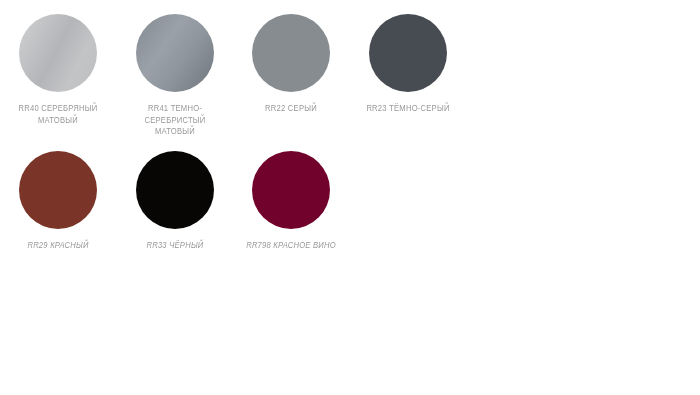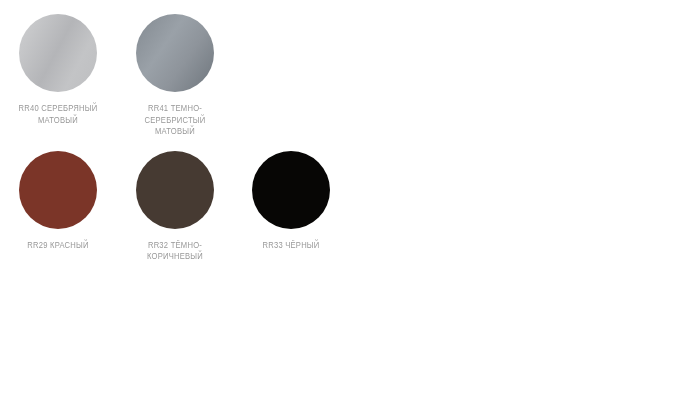--- a/index.html
+++ b/index.html
@@ -24,21 +24,21 @@
   }
 
   .swatch-row {
     display: flex;
     flex-direction: row;
     width: 700px;
     box-sizing: border-box;
   }
 
   .row-1 { padding-top: 14px; }
-  .row-2 { padding-top: 13px; }
+  .row-2 { padding-top: 13px; font-style: italic; }
   .row-3 { padding-top: 13px; }
 
   .swatch {
     width: 116.6px;
     box-sizing: border-box;
     display: flex;
     flex-direction: column;
     align-items: center;
     flex: 0 0 auto;
   }
@@ -75,32 +75,39 @@
       <div class="swatch-disc" style="background: linear-gradient(118deg, rgb(207, 208, 210) 0%, rgb(198, 199, 201) 18%, rgb(180, 181, 184) 48%, rgb(195, 196, 198) 72%, rgb(189, 190, 192) 100%);"></div>
       <div class="swatch-label">RR40 СЕРЕБРЯНЫЙ
 МАТОВЫЙ</div>
     </div>
     <div class="swatch">
       <div class="swatch-disc" style="background: linear-gradient(125deg, rgb(125, 132, 140) 0%, rgb(139, 146, 153) 14%, rgb(154, 161, 168) 38%, rgb(142, 148, 155) 62%, rgb(120, 127, 134) 88%, rgb(111, 118, 126) 100%);"></div>
       <div class="swatch-label">RR41 ТЕМНО-
 СЕРЕБРИСТЫЙ
 МАТОВЫЙ</div>
     </div>
+    <div class="swatch">
+      <div class="swatch-disc" style="background: rgb(135, 140, 144);"></div>
+      <div class="swatch-label">RR22 СЕРЫЙ</div>
+    </div>
+    <div class="swatch">
+      <div class="swatch-disc" style="background: rgb(71, 76, 82);"></div>
+      <div class="swatch-label">RR23 ТЁМНО-СЕРЫЙ</div>
+    </div>
   </div>
 
   <div class="swatch-row row-2">
     <div class="swatch">
       <div class="swatch-disc" style="background: rgb(123, 53, 40);"></div>
       <div class="swatch-label">RR29 КРАСНЫЙ</div>
     </div>
     <div class="swatch">
-      <div class="swatch-disc" style="background: rgb(70, 58, 50);"></div>
-      <div class="swatch-label">RR32 ТЁМНО-
-КОРИЧНЕВЫЙ</div>
+      <div class="swatch-disc" style="background: rgb(7, 6, 5);"></div>
+      <div class="swatch-label">RR33 ЧЁРНЫЙ</div>
     </div>
     <div class="swatch">
-      <div class="swatch-disc" style="background: rgb(7, 6, 5);"></div>
-      <div class="swatch-label">RR33 ЧЁРНЫЙ</div>
+      <div class="swatch-disc" style="background: rgb(113, 2, 43);"></div>
+      <div class="swatch-label">RR798 КРАСНОЕ ВИНО</div>
     </div>
   </div>
 
 
 </div>
 
 </body></html>

